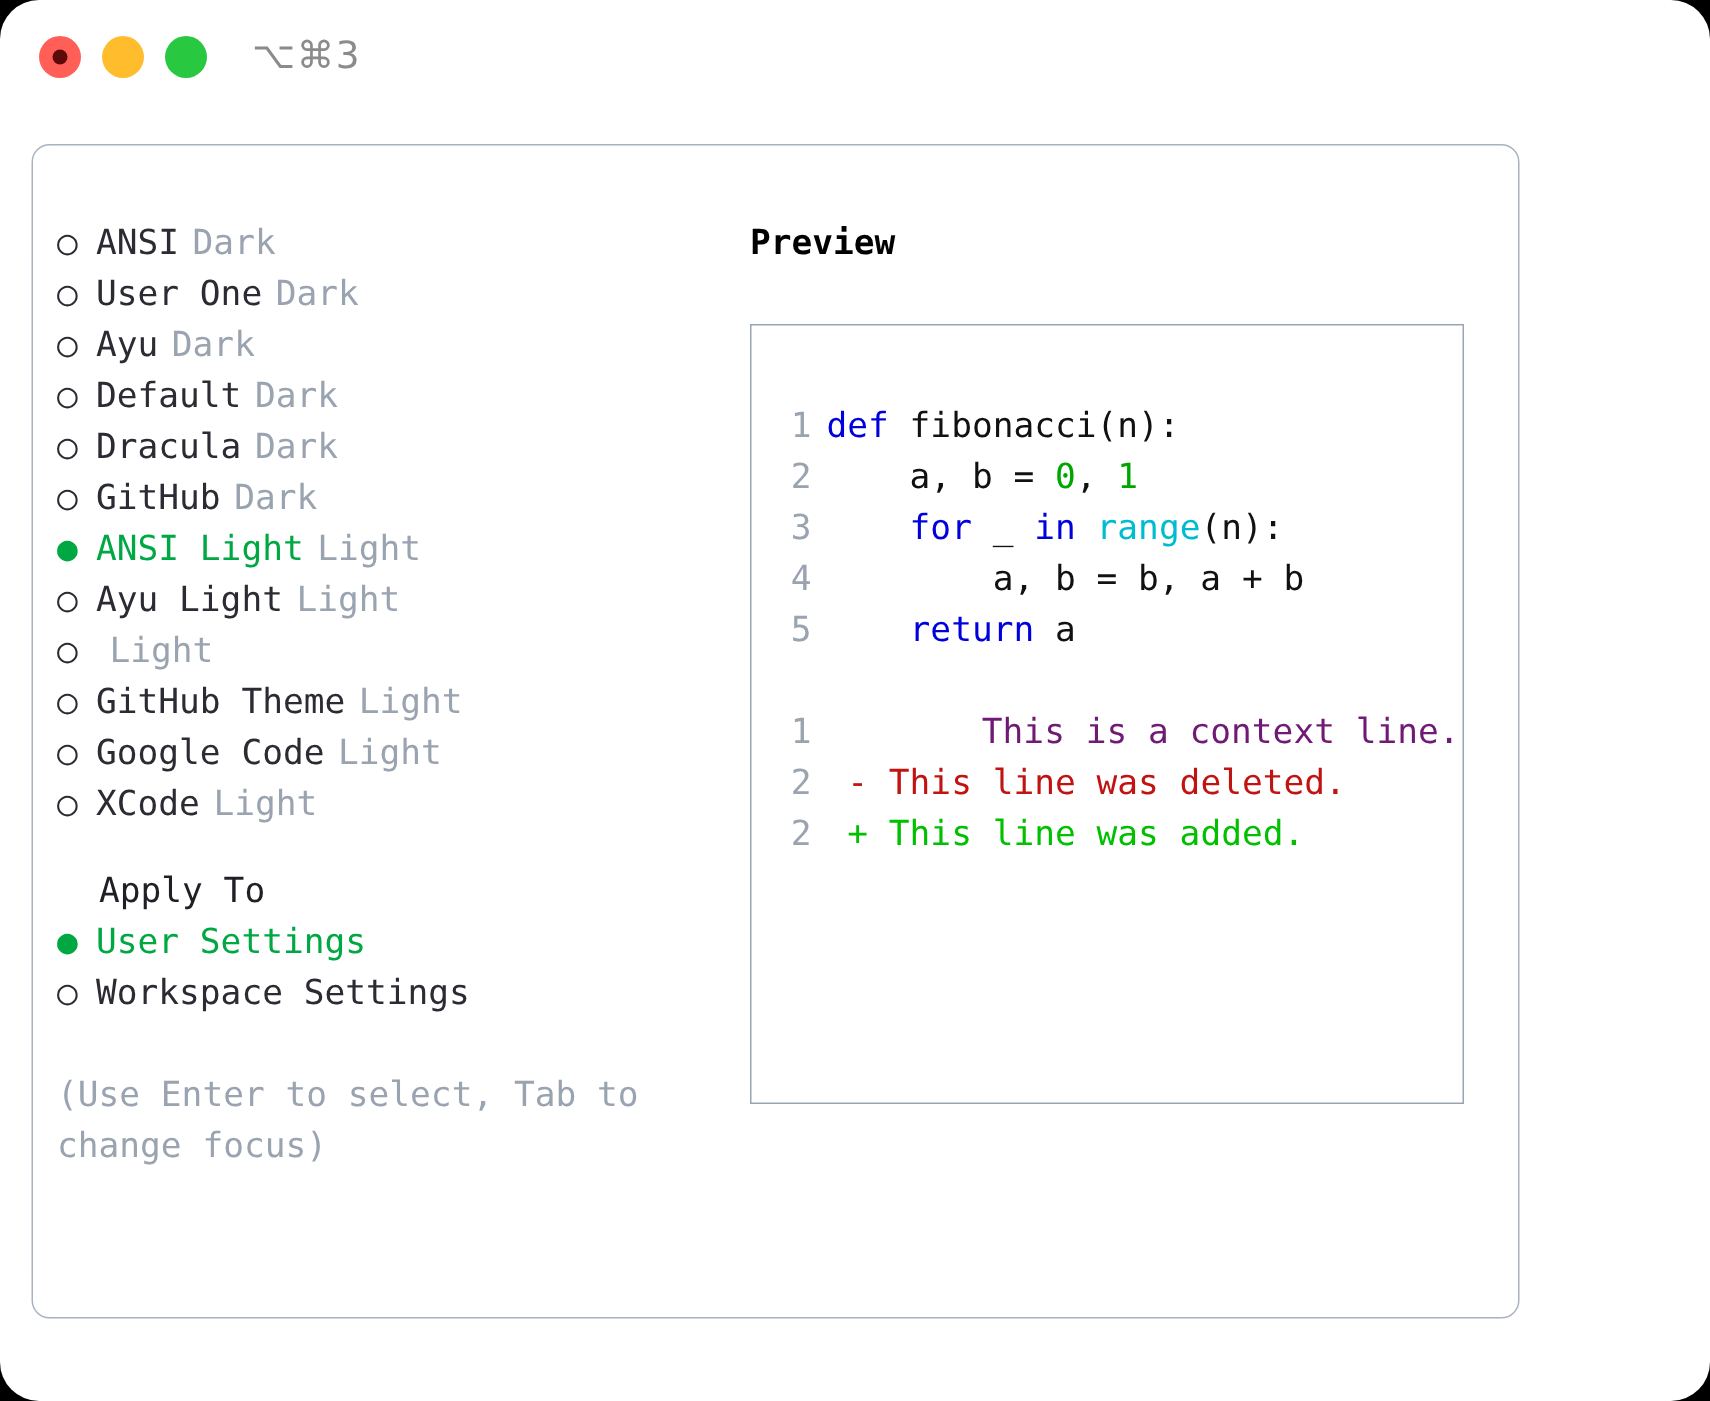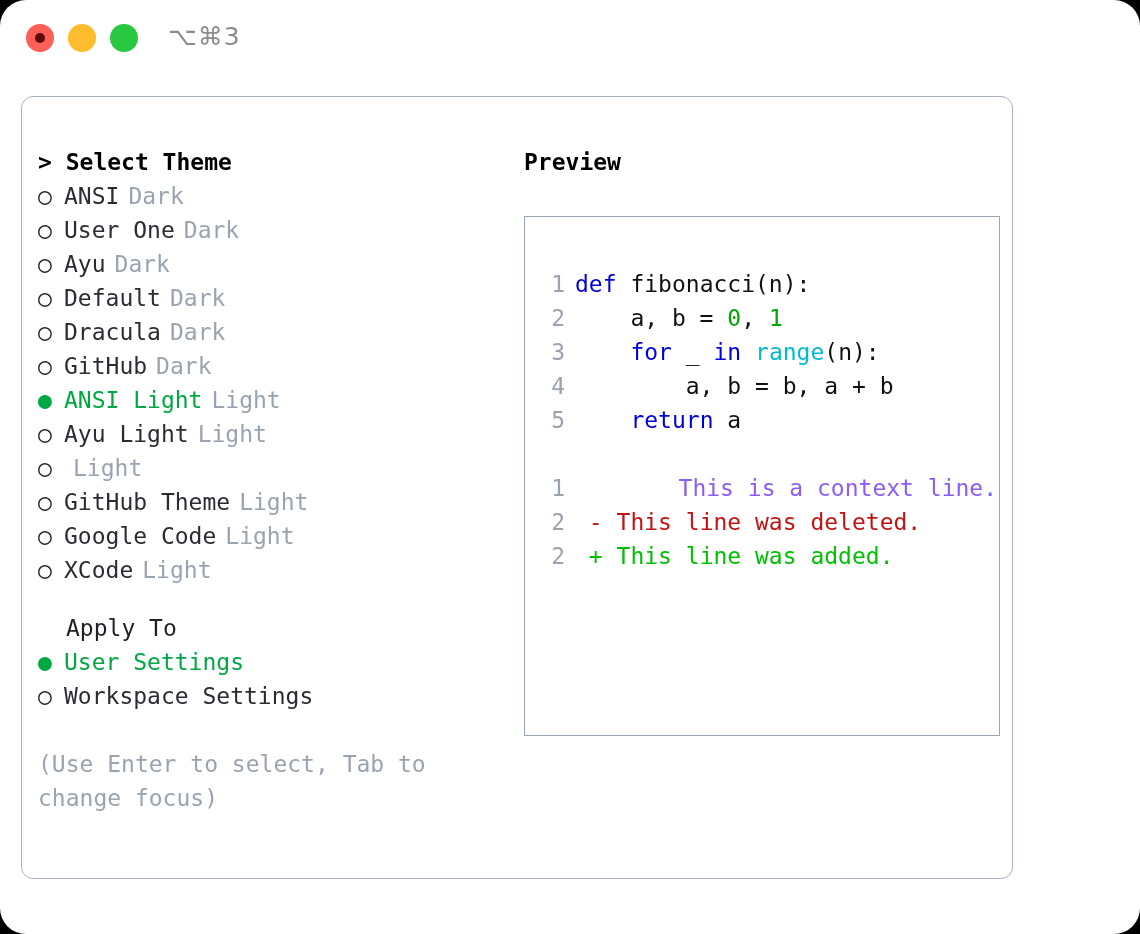--- a/index.html
+++ b/index.html
@@ -126,21 +126,21 @@
     line-height: 34px;
     color: #9aa3b0;
     width: 410px;
     white-space: pre-wrap;
     padding-left: 0px;
   }
 
   
   .right-col {
     position: absolute;
-    left: 502px; top: 48px;
+    left: 478px; top: 48px;
     width: 500px;
   }
   .preview-title {
     font-size: 23px;
     font-weight: bold;
     color: #000000;
     line-height: 34px;
     white-space: pre;
   }
   .preview-box {
@@ -165,21 +165,21 @@
     width: 24px;
     text-align: right;
     color: #9aa3b0;
     margin-right: 10px;
   }
   .kw   { color: #0000dd; }
   .fn   { color: #111111; }
   .num  { color: #00a600; }
   .builtin { color: #00bcd0; }
   .plain { color: #111111; }
-  .ctx  { color: #8b5cf6; margin-left: 31px; }
+  .ctx  { color: #701a75; margin-left: 31px; }
   .del  { color: #c21313; }
   .add  { color: #00c000; }
   .blank { height: 34px; }
 </style>
 </head>
 <body>
 
 <div class="page">
 
   <div class="titlebar">
@@ -188,23 +188,20 @@
       <div class="dot dot-yellow"></div>
       <div class="dot dot-green"></div>
     </div>
     <div class="shortcut">⌥⌘3</div>
   </div>
 
   <div class="card">
 
     <div class="left-col">
 
-      <div class="row header-row">
-        <span>&gt; Select Theme</span>
-      </div>
 
       <div id="theme-list">
           <div class="row"><span class="bullet off">○</span><span class="label">ANSI</span><span class="suffix">Dark</span></div>
           <div class="row"><span class="bullet off">○</span><span class="label">User One</span><span class="suffix">Dark</span></div>
           <div class="row"><span class="bullet off">○</span><span class="label">Ayu</span><span class="suffix">Dark</span></div>
           <div class="row"><span class="bullet off">○</span><span class="label">Default</span><span class="suffix">Dark</span></div>
           <div class="row"><span class="bullet off">○</span><span class="label">Dracula</span><span class="suffix">Dark</span></div>
           <div class="row"><span class="bullet off">○</span><span class="label">GitHub</span><span class="suffix">Dark</span></div>
           <div class="row"><span class="bullet on">●</span><span class="label sel">ANSI Light</span><span class="suffix">Light</span></div>
           <div class="row"><span class="bullet off">○</span><span class="label">Ayu Light</span><span class="suffix">Light</span></div>

